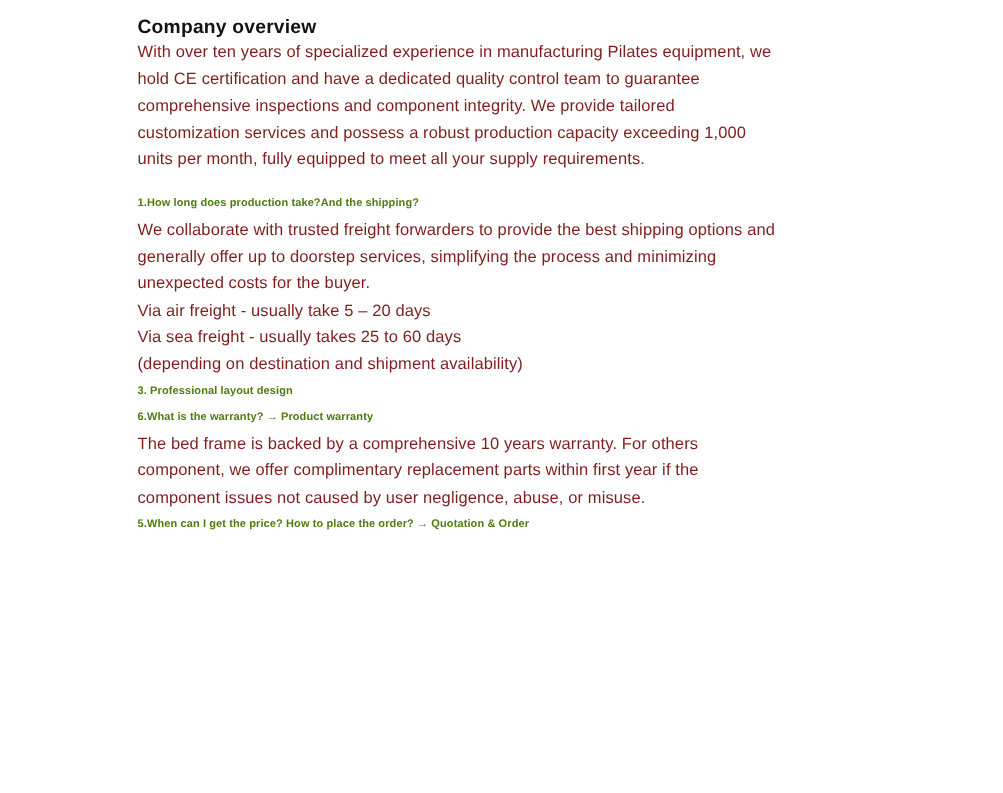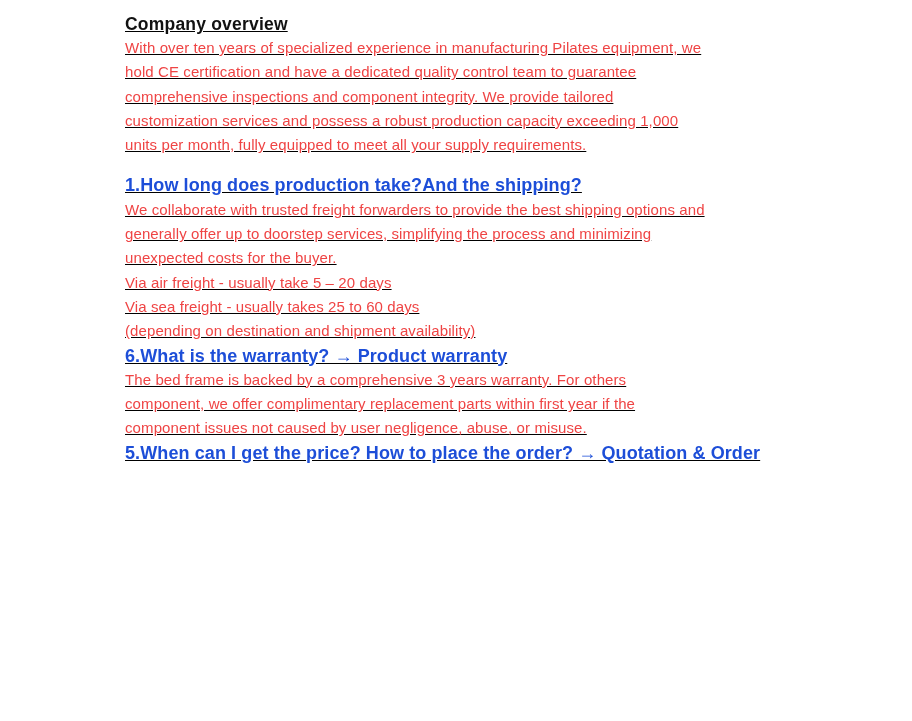--- a/index.html
+++ b/index.html
@@ -7,52 +7,51 @@
     padding: 0;
     background: #ffffff;
     font-family: "Liberation Sans", "DejaVu Sans", sans-serif;
   }
   .page {
     width: 912px;
     height: 721px;
     background: #ffffff;
     overflow: hidden;
     box-sizing: border-box;
-    text-decoration: underline;
   }
   .doc {
     width: 676px;
     margin-left: 125px;
     padding-top: 12px;
   }
   .doc-title {
     font-size: 17.5px;
     line-height: 24px;
     font-weight: 700;
     color: #121212;
     margin: 0;
     letter-spacing: 0.2px;
   }
   .body-text {
     font-size: 15px;
     line-height: 24.3px;
     font-weight: 400;
-    color: #ef4444;
+    color: #7f1d1d;
     margin: 0;
     white-space: pre-line;
     letter-spacing: 0.1px;
   }
   .intro {
     margin-bottom: 16px;
   }
   .faq-heading {
-    font-size: 18px;
+    font-size: 10px;
     line-height: 24.3px;
     font-weight: 700;
-    color: #1d4ed8;
+    color: #4d7c0f;
     margin: 0;
     white-space: pre-line;
     letter-spacing: 0.1px;
   }
   section { margin: 0; }
 </style>
 </head>
 <body>
 
 <div class="page">
@@ -73,25 +72,26 @@
     <section>
       <p class="body-text">We collaborate with trusted freight forwarders to provide the best shipping options and
 generally offer up to doorstep services, simplifying the process and minimizing
 unexpected costs for the buyer.
 Via air freight - usually take 5 – 20 days
 Via sea freight - usually takes 25 to 60 days
 (depending on destination and shipment availability)</p>
     </section>
 
     <section>
+      <h2 class="faq-heading">3. Professional layout design</h2>
     </section>
 
     <section>
       <h2 class="faq-heading">6.What is the warranty? → Product warranty</h2>
-      <p class="body-text">The bed frame is backed by a comprehensive 3 years warranty. For others
+      <p class="body-text">The bed frame is backed by a comprehensive 10 years warranty. For others
 component, we offer complimentary replacement parts within first year if the
 component issues not caused by user negligence, abuse, or misuse.</p>
     </section>
 
     <section>
       <h2 class="faq-heading">5.When can I get the price? How to place the order? → Quotation &amp; Order</h2>
     </section>
 
   </div>
 </div>

